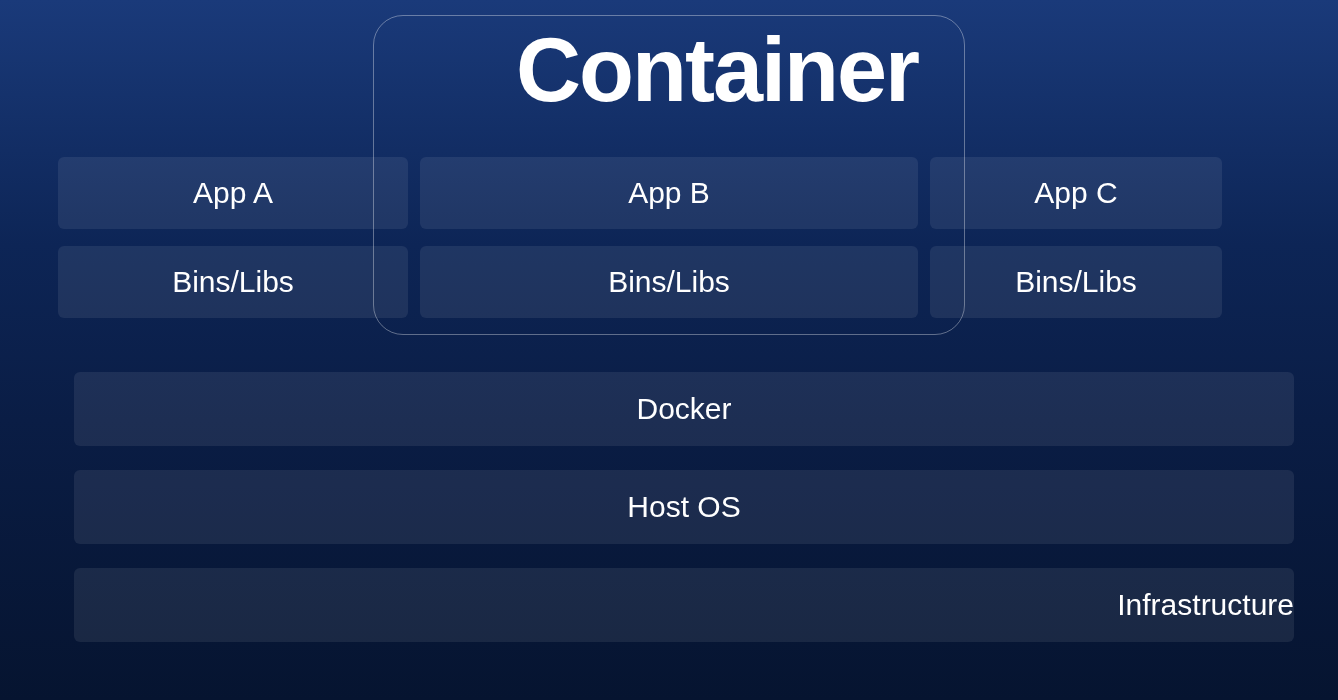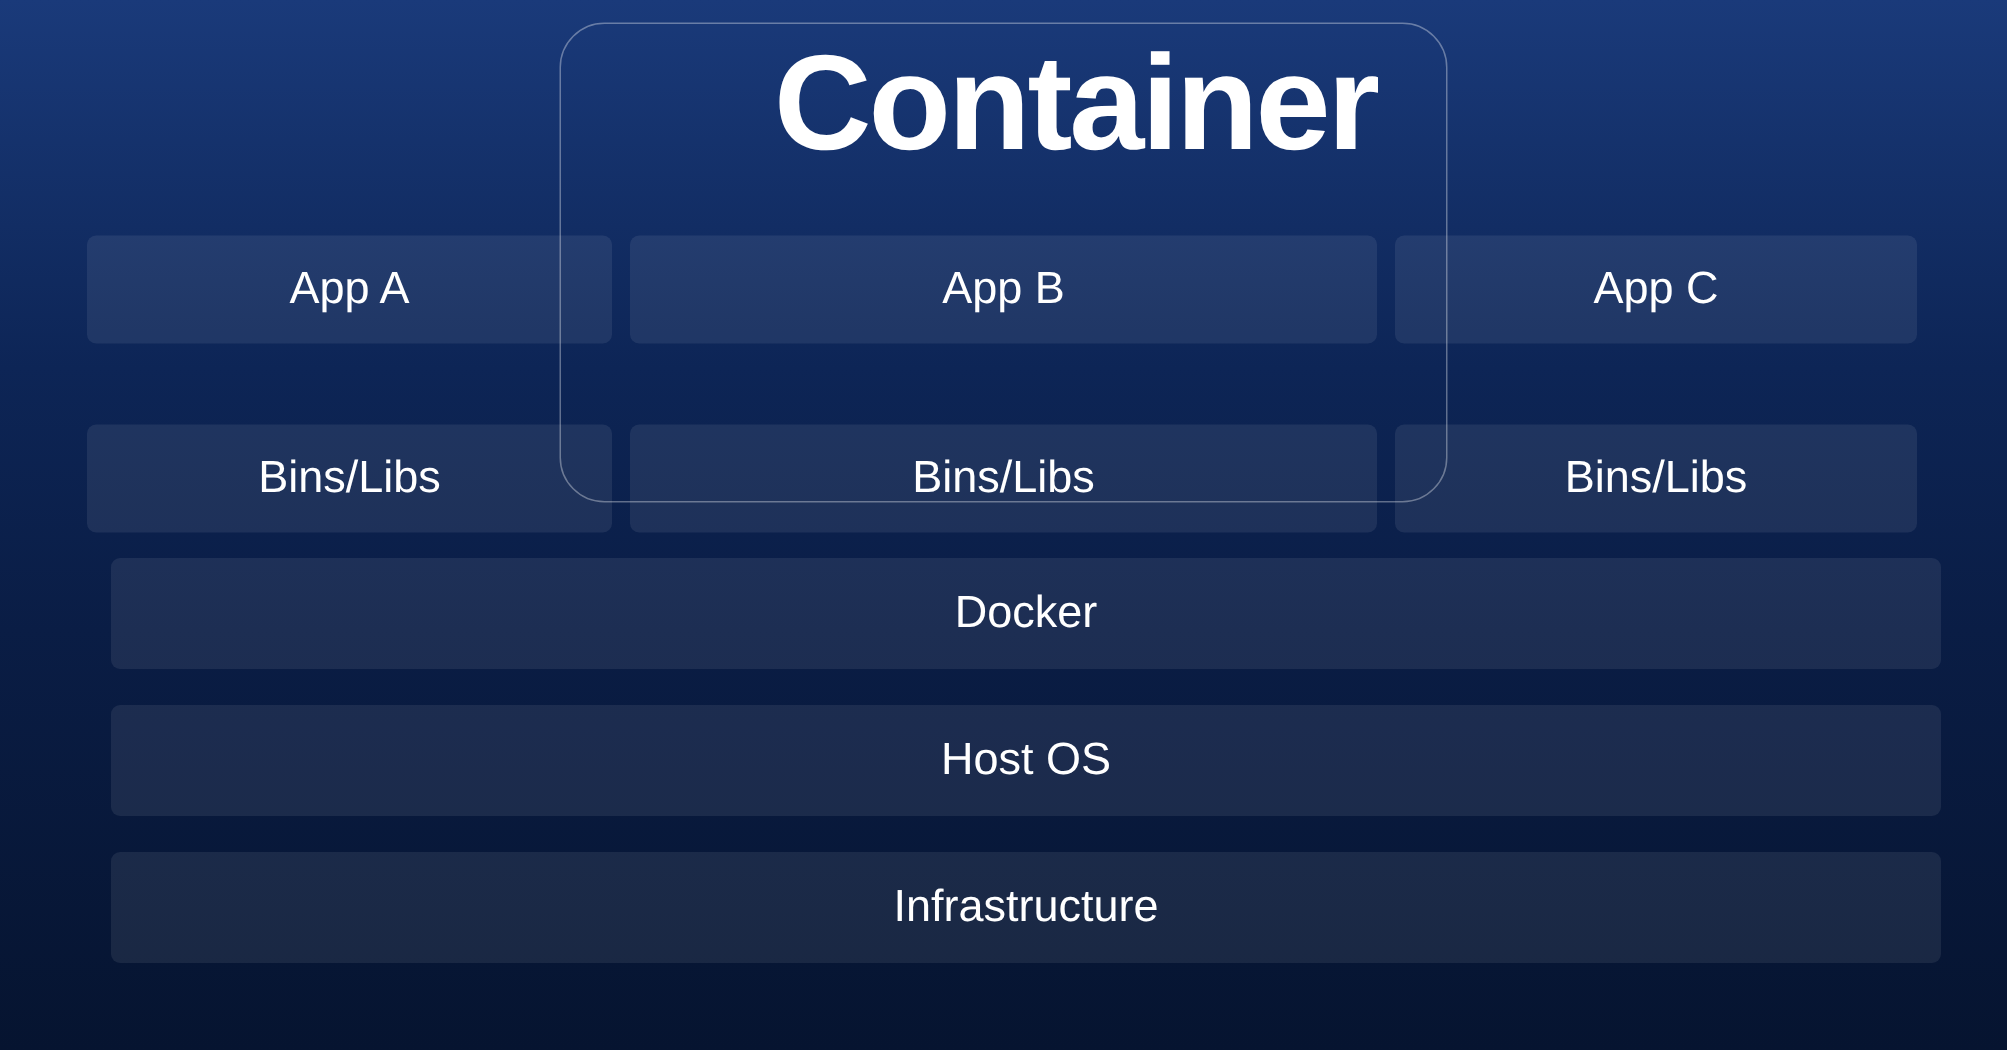--- a/index.html
+++ b/index.html
@@ -51,29 +51,29 @@
     justify-content: center;
     color: #ffffff;
   }
   .box span {
     font-size: 30px;
     font-weight: 500;
   }
   
   .col1 { left: 58px;  width: 350px; }
   .col2 { left: 420px; width: 498px; justify-content: center; }
-  .col3 { left: 930px; width: 348px; }
+  .col3 { left: 930px; width: 292px; }
   
   .rowA { top: 157px; height: 72px; }
-  .rowB { top: 246px; height: 72px; margin-top: 37px; }
+  .rowB { top: 246px; height: 72px; }
   
   .full { left: 74px; width: 1220px; height: 74px; }
   .bar1 { top: 372px; }
   .bar2 { top: 470px; align-items: center; }
-  .bar3 { top: 568px; }
+  .bar3 { top: 568px; justify-content: flex-end; }
 </style>
 </head>
 <body>
 
 <div class="canvas">
 
   <div class="title">
     <span>Container</span>
   </div>
 

